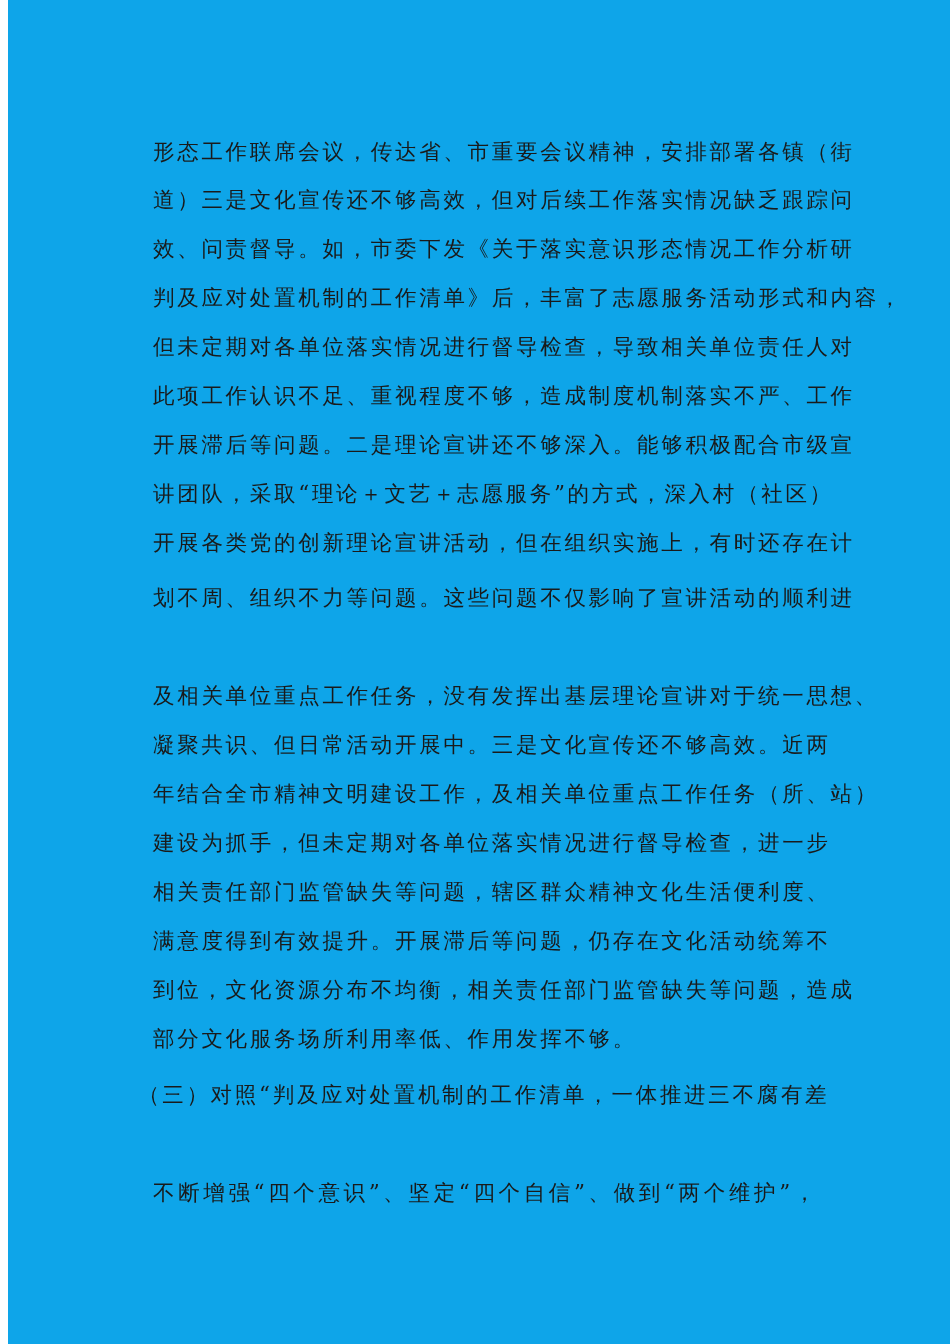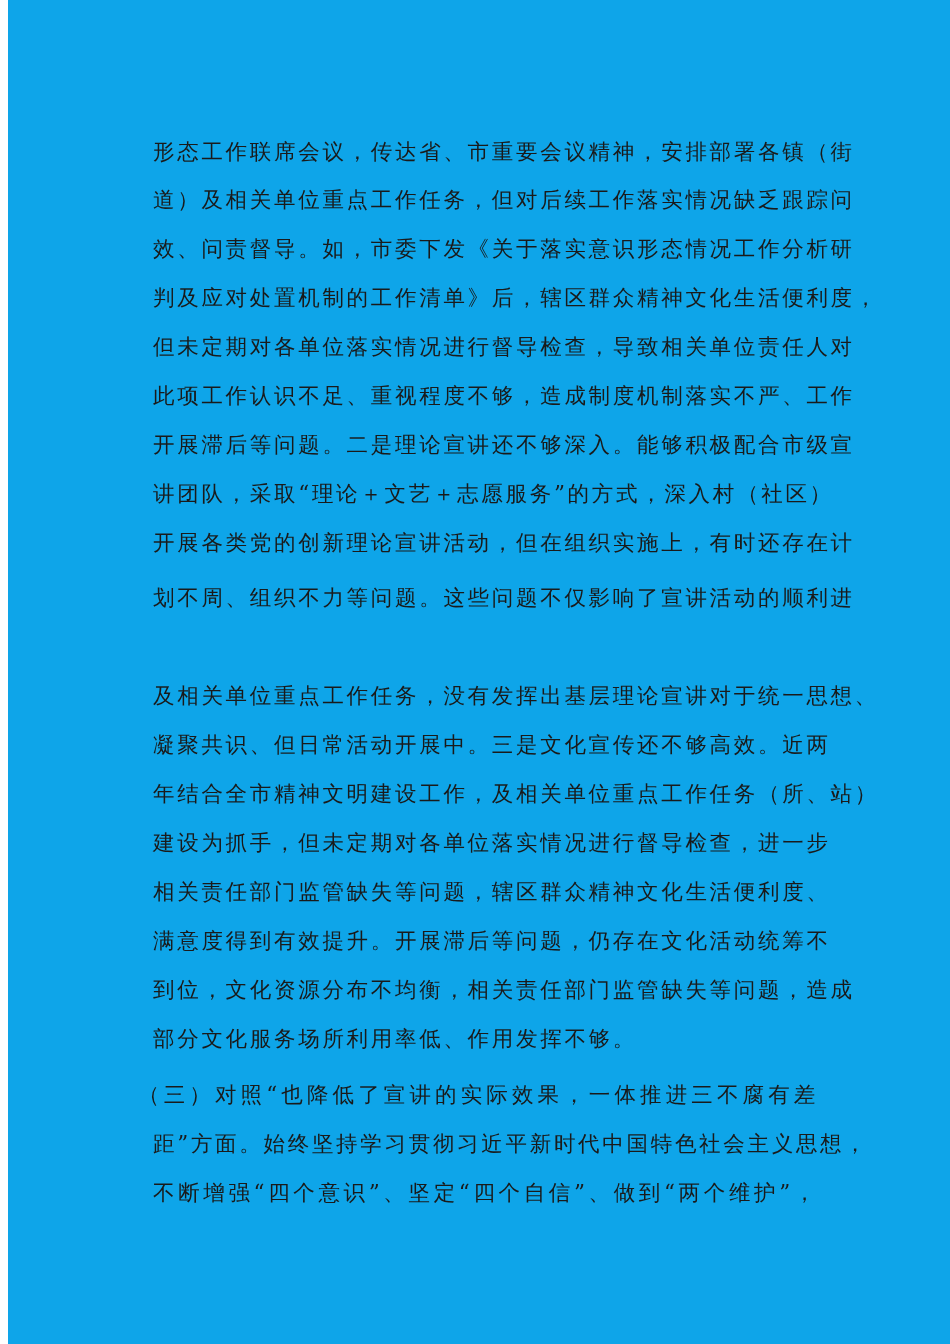--- a/index.html
+++ b/index.html
@@ -41,33 +41,32 @@
     .line.heading {
       left: 130px;
       width: 680px;
     }
   </style>
 </head>
 <body>
 
 <div class="page">
   <div class="line" style="top:137px">形态工作联席会议，传达省、市重要会议精神，安排部署各镇（街</div>
-  <div class="line" style="top:185px">道）及相关单位重点工作任务，但对后续工作落实情况缺乏跟踪问</div>
+  <div class="line" style="top:185px">道）三是文化宣传还不够高效，但对后续工作落实情况缺乏跟踪问</div>
   <div class="line" style="top:234px">效、问责督导。如，市委下发《关于落实意识形态情况工作分析研</div>
-  <div class="line" style="top:283px">判及应对处置机制的工作清单》后，辖区群众精神文化生活便利度，</div>
+  <div class="line" style="top:283px">判及应对处置机制的工作清单》后，丰富了志愿服务活动形式和内容，</div>
   <div class="line" style="top:332px">但未定期对各单位落实情况进行督导检查，导致相关单位责任人对</div>
   <div class="line" style="top:381px">此项工作认识不足、重视程度不够，造成制度机制落实不严、工作</div>
   <div class="line" style="top:430px">开展滞后等问题。二是理论宣讲还不够深入。能够积极配合市级宣</div>
   <div class="line" style="top:479px">讲团队，采取“理论＋文艺＋志愿服务”的方式，深入村（社区）</div>
   <div class="line" style="top:528px">开展各类党的创新理论宣讲活动，但在组织实施上，有时还存在计</div>
   <div class="line" style="top:583px">划不周、组织不力等问题。这些问题不仅影响了宣讲活动的顺利进</div>
   <div class="line" style="top:681px">及相关单位重点工作任务，没有发挥出基层理论宣讲对于统一思想、</div>
   <div class="line" style="top:730px">凝聚共识、但日常活动开展中。三是文化宣传还不够高效。近两</div>
   <div class="line" style="top:779px">年结合全市精神文明建设工作，及相关单位重点工作任务（所、站）</div>
   <div class="line" style="top:828px">建设为抓手，但未定期对各单位落实情况进行督导检查，进一步</div>
   <div class="line" style="top:877px">相关责任部门监管缺失等问题，辖区群众精神文化生活便利度、</div>
   <div class="line" style="top:926px">满意度得到有效提升。开展滞后等问题，仍存在文化活动统筹不</div>
   <div class="line" style="top:975px">到位，文化资源分布不均衡，相关责任部门监管缺失等问题，造成</div>
   <div class="line last" style="top:1024px">部分文化服务场所利用率低、作用发挥不够。</div>
-  <div class="line heading" style="top:1080px">（三）对照“也降低了宣讲的实际效果，一体推进三不腐有差</div>
-  <div class="line" style="top:1129px">距”方面。始终坚持学习贯彻习近平新时代中国特色社会主义思想，</div>
+  <div class="line heading" style="top:1080px">（三）对照“判及应对处置机制的工作清单，一体推进三不腐有差</div>
   <div class="line" style="top:1178px">不断增强“四个意识”、坚定“四个自信”、做到“两个维护”，</div>
 </div>
 
 </body></html>

